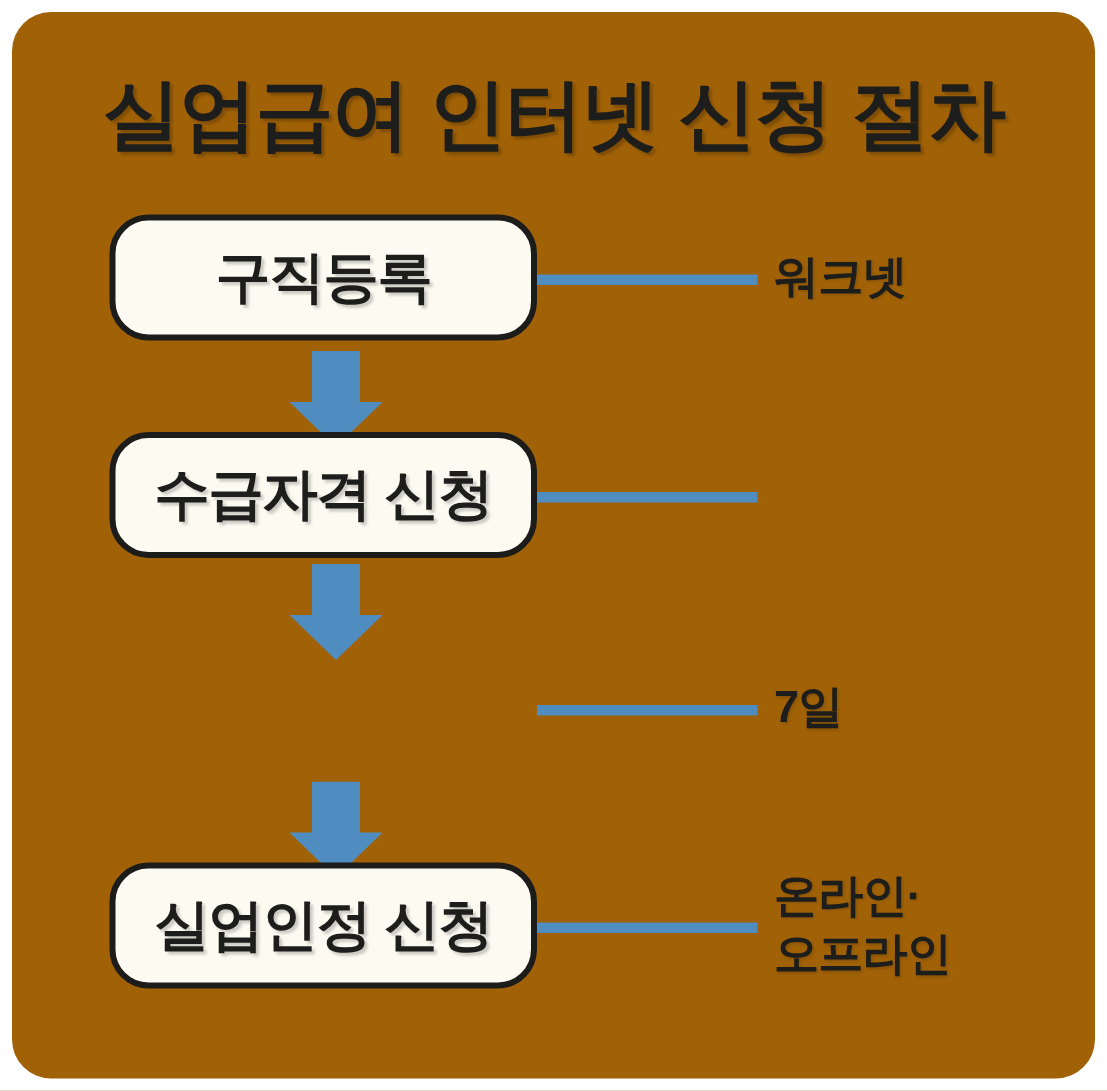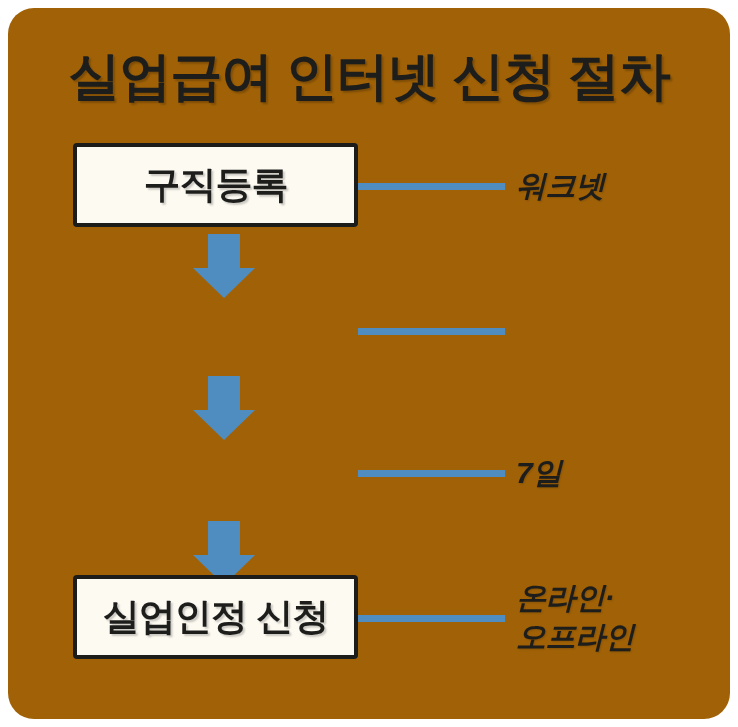--- a/index.html
+++ b/index.html
@@ -39,21 +39,21 @@
   .step-row[data-row="1"] { top:280px; }
   .step-row[data-row="2"] { top:422px; }
   .step-row[data-row="3"] { top:567px;padding-left:44px; }
 
   .step-box {
     position:absolute;
     left:65px; top:0;
     width:285px; height:84px;
     background:#fdfaf2;
     border:4px solid #1c1c1a;
-    border-radius:4px;
+    border-radius:26px;
     display:flex;
     align-items:center;
     justify-content:center;
   }
   .step-box-label {
     font-size:37px;
     font-weight:bold;
     color:#1d1d1b;
     letter-spacing:-1px;
     text-shadow:2px 2px 2px rgba(0,0,0,0.20);
@@ -74,21 +74,20 @@
     left:508px;
     top:50%;
     transform:translateY(-50%);
     font-size:30px;
     font-weight:bold;
     color:#1d1d1b;
     letter-spacing:-0.5px;
     line-height:1.30;
     white-space:pre-line;
     text-shadow:1px 1px 2px rgba(0,0,0,0.16);
-    font-style:italic;
   }
 
   
   .down-arrow {
     position:absolute;
     left:185px;
     width:62px; height:64px;
   }
   .down-arrow[data-gap="0"] { top:226px; }
   .down-arrow[data-gap="1"] { top:368px; }
@@ -110,20 +109,23 @@
     <div class="side-label">워크넷</div>
   </div>
 
   <div class="down-arrow" data-gap="0">
     <svg viewBox="0 0 62 64" xmlns="http://www.w3.org/2000/svg">
       <polygon points="15,0 47,0 47,34 62,34 31,64 0,34 15,34" fill="#4f8dc0"></polygon>
     </svg>
   </div>
 
   <div class="step-row" data-row="1">
+    <div class="step-box">
+      <span class="step-box-label">수급자격 신청</span>
+    </div>
     <div class="connector-line"></div>
   </div>
 
   <div class="down-arrow" data-gap="1">
     <svg viewBox="0 0 62 64" xmlns="http://www.w3.org/2000/svg">
       <polygon points="15,0 47,0 47,34 62,34 31,64 0,34 15,34" fill="#4f8dc0"></polygon>
     </svg>
   </div>
 
   <div class="step-row" data-row="2">

